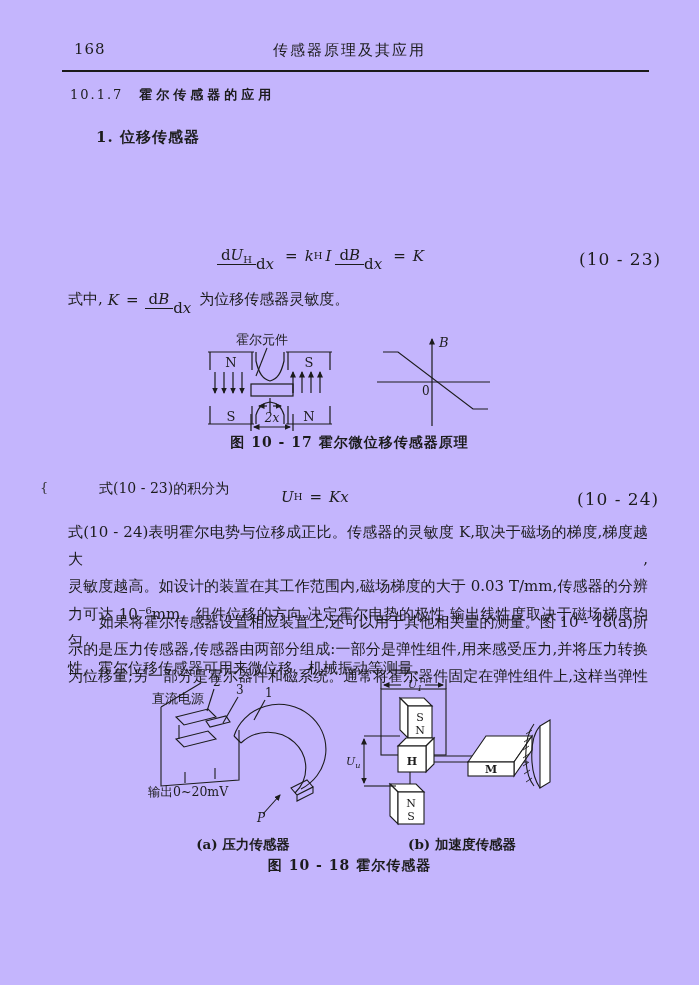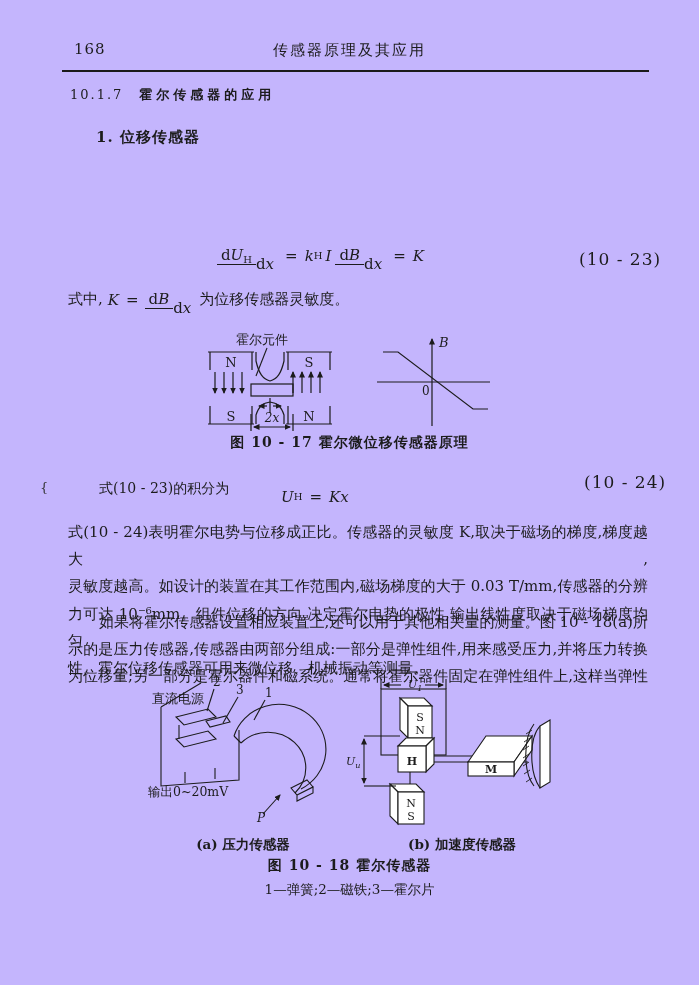--- a/index.html
+++ b/index.html
@@ -16,21 +16,21 @@
   .section .no{letter-spacing:2px;margin-right:16px;}
   .section .ttl{letter-spacing:4px;font-weight:600;}
   .subsection{left:96px;top:128px;font-size:15px;font-weight:bold;letter-spacing:1px;}
   .para{left:68px;width:580px;font-size:15px;line-height:27.2px;}
   .p1{top:149px;} .p3{top:519px;} .p4{top:609px;}
   .jl{text-align:justify;text-align-last:justify;}
   .ind{text-indent:31px;}
   .eqrow{display:flex;align-items:center;font-size:15px;font-style:italic;}
   .eq23{left:213px;top:239px;}
   .eqnum{font-size:17px;font-style:normal;letter-spacing:1px;}
-  .n23{left:579px;top:249px;} .n24{left:577px;top:472px;margin-left:7px;}
+  .n23{left:579px;top:249px;} .n24{left:577px;top:489px;}
   .frac{display:inline-flex;flex-direction:row;align-items:center;margin:0 4px;vertical-align:middle;}
   .frac .num{padding:0 4px 1px;border-bottom:1.4px solid #1c1c1c;line-height:1.12;}
   .frac .den{line-height:1.12;padding-top:1px;margin-top:16px;}
   .rm{font-style:normal;} .it{font-style:italic;}
   .op{font-style:normal;margin:0 7px;}
   sub.s{font-size:10px;font-style:normal;vertical-align:-3px;line-height:0;}
   .note{left:68px;top:283px;font-size:15px;}
   .note .cjk{font-style:normal;}
   .integral{left:99px;top:480px;font-size:14px;text-align:right;}
   .eq24{left:281px;top:488px;}
@@ -263,16 +263,15 @@
     <text x="332" y="58" text-anchor="middle" font-size="11">N</text>
     <text x="324" y="89" text-anchor="middle" font-size="11" font-weight="bold">H</text>
     <text x="323" y="131" text-anchor="middle" font-size="11">N</text>
     <text x="323" y="144" text-anchor="middle" font-size="11">S</text>
     <text x="403" y="97" text-anchor="middle" font-size="11" font-weight="bold">M</text>
   </svg>
 
   <div class="abs subcapA">(a)  压力传感器</div>
   <div class="abs subcapB">(b)  加速度传感器</div>
   <div class="abs figcap18">图 10 - 18   霍尔传感器</div>
-  <div class="abs legend">1—弹簧;2—磁铁;3—霍尔片</div>
 
   <div class="abs artifact">{</div>
 </div>
 
 </body></html>

